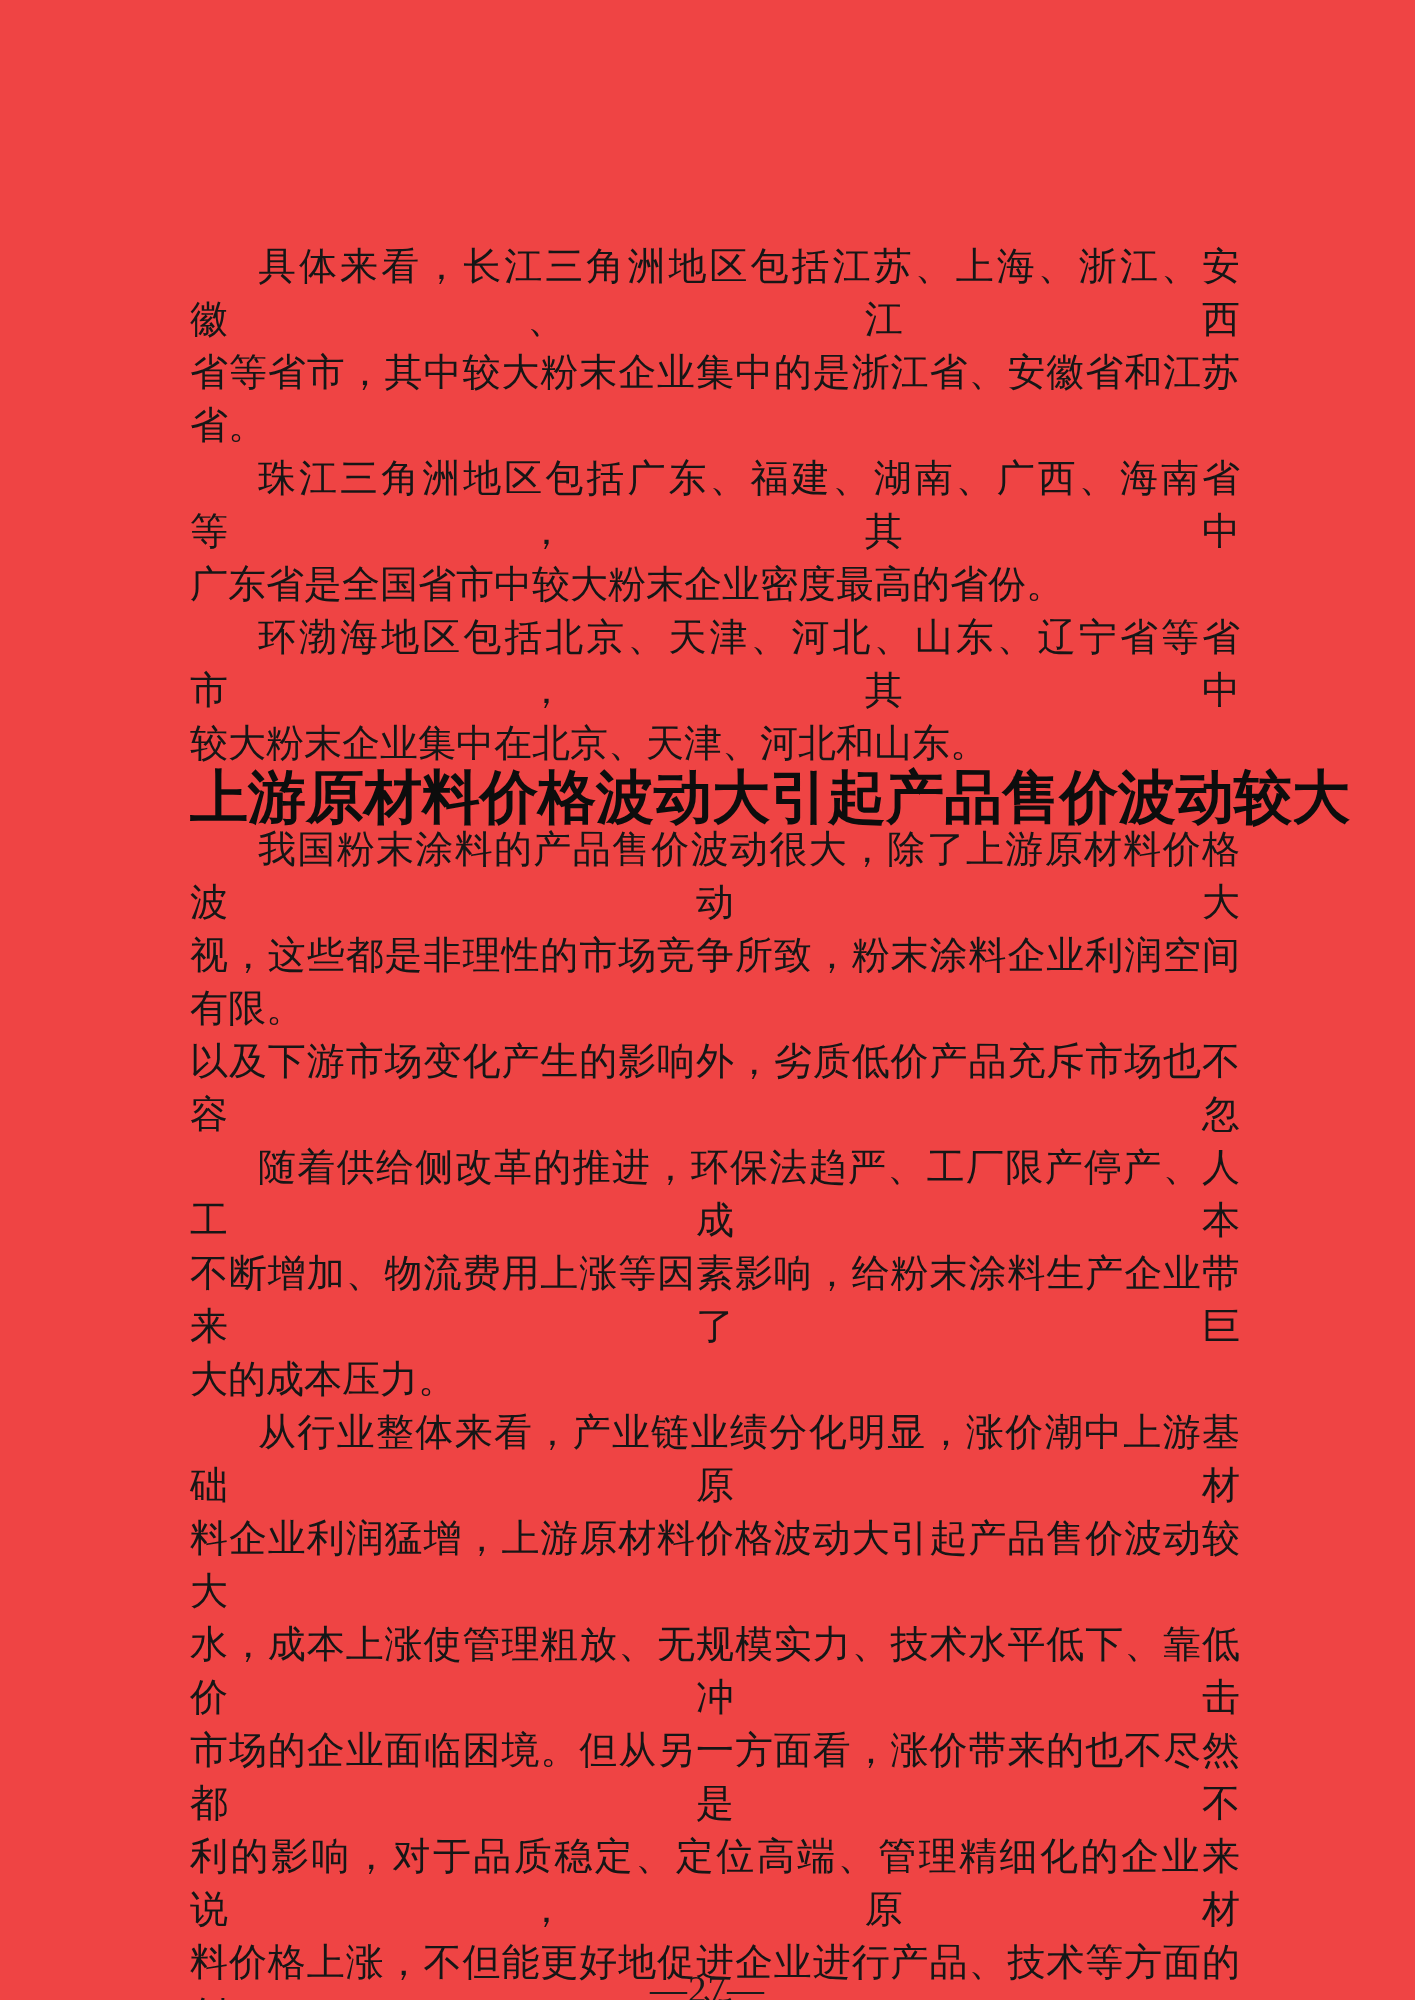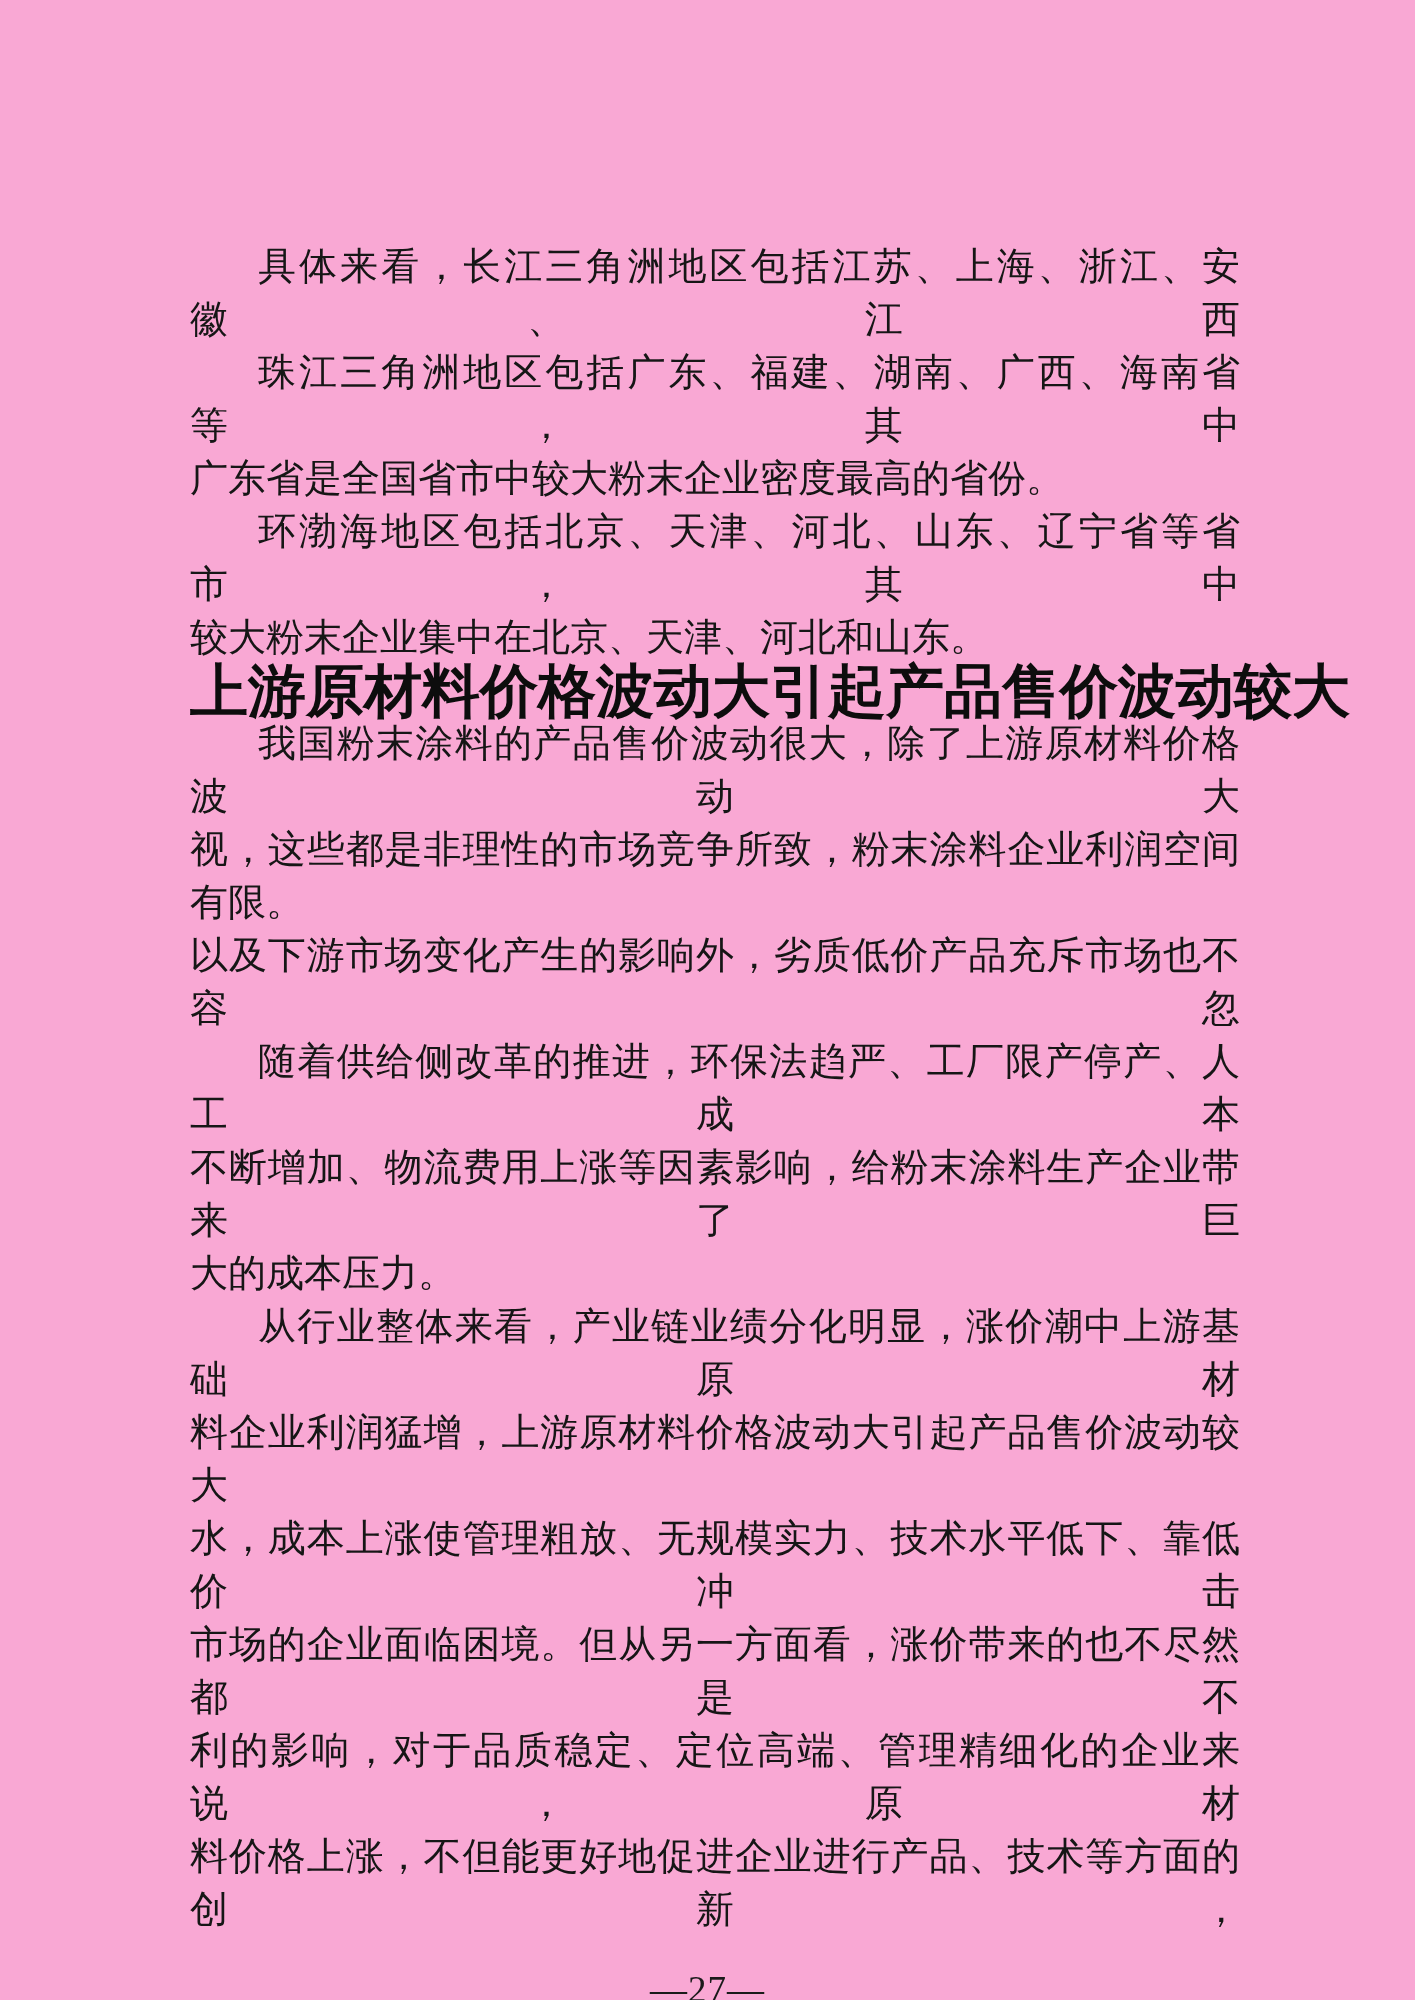--- a/index.html
+++ b/index.html
@@ -5,21 +5,21 @@
   html, body {
     margin: 0;
     padding: 0;
     background: #e8e8e8;
   }
   .page {
     position: relative;
     width: 1415px;
     height: 2000px;
     margin: 0 auto;
-    background: #f9a8d4;
+    background: #ef4444;
     color: #161616;
     font-family: "Liberation Serif", "DejaVu Serif", serif;
     overflow: hidden;
   }
   .content {
     position: absolute;
     left: 190px;
     top: 240px;
     width: 1050px;
     font-size: 38px;
@@ -58,20 +58,21 @@
   }
 </style>
 </head>
 <body>
 
 <div class="page">
   <div class="content">
 
     <div>
       <div class="line indent fill">具体来看，长江三角洲地区包括江苏、上海、浙江、安徽、江西</div>
+      <div class="line end">省等省市，其中较大粉末企业集中的是浙江省、安徽省和江苏省。</div>
     </div>
 
     <div>
       <div class="line indent fill">珠江三角洲地区包括广东、福建、湖南、广西、海南省等，其中</div>
       <div class="line end">广东省是全国省市中较大粉末企业密度最高的省份。</div>
     </div>
 
     <div>
       <div class="line indent fill">环渤海地区包括北京、天津、河北、山东、辽宁省等省市，其中</div>
       <div class="line end">较大粉末企业集中在北京、天津、河北和山东。</div>

